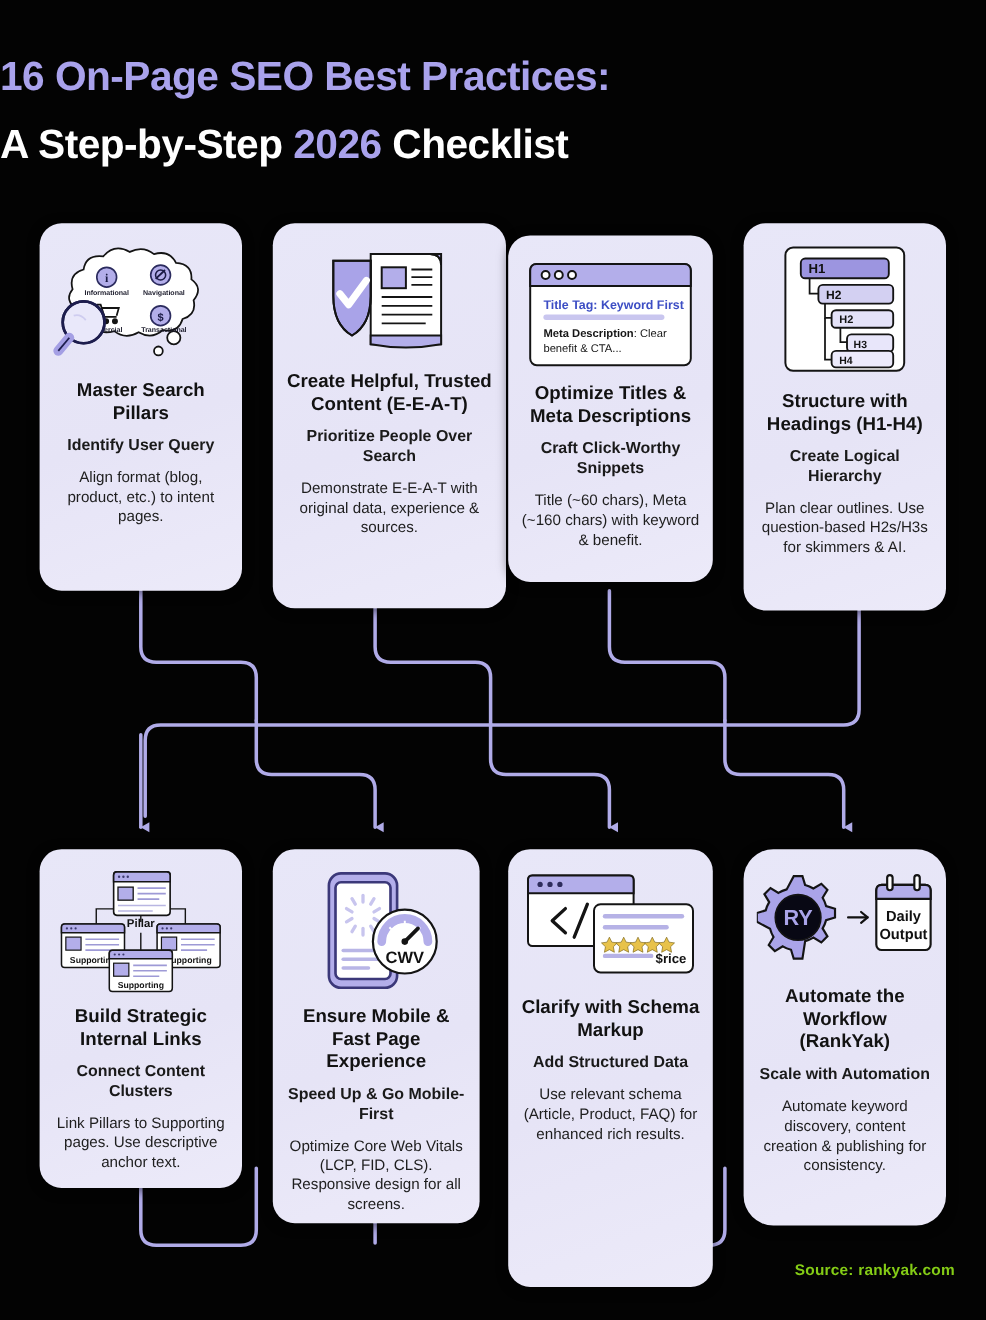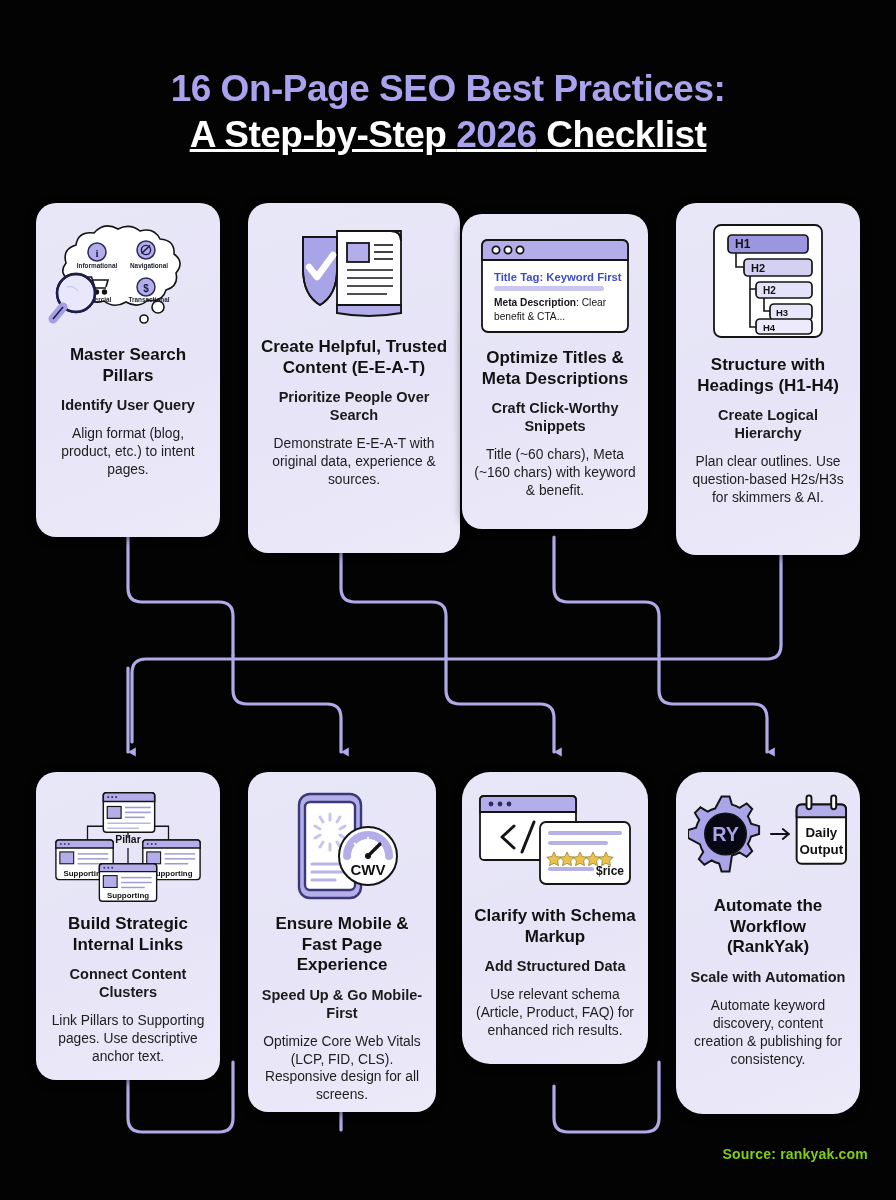--- a/index.html
+++ b/index.html
@@ -5,24 +5,24 @@
   * { margin:0; padding:0; box-sizing:border-box; }
   html,body { background:#030303; }
   body {
     width:896px; height:1200px; position:relative; overflow:hidden;
     font-family:"Liberation Sans","DejaVu Sans",sans-serif;
     color:#fff;
   }
   #stage { position:absolute; inset:0; }
 
   
-  .title-wrap { position:absolute; left:0; top:67px; width:896px; text-align:center; }
+  .title-wrap { position:absolute; left:0; top:48px; width:896px; text-align:left; }
   .title-line { font-weight:700; letter-spacing:-0.5px; line-height:1.18; }
   .title-line1 { font-size:37px; color:#a9a2ec; }
-  .title-line2 { font-size:37px; color:#ffffff; margin-top:2px;text-decoration:underline; }
+  .title-line2 { font-size:37px; color:#ffffff; margin-top:18px; }
   .title-line2 .accent { color:#a9a2ec; }
 
   
   #wires { position:absolute; left:0; top:0; width:896px; height:1200px; }
 
   
   .card {
     position:absolute;
     background:linear-gradient(160deg,#e8e7f8 0%,#e6e4f6 55%,#eceaf9 100%);
     border-radius:20px;
@@ -332,21 +332,21 @@
         <path d="M101,70 L113,58" stroke="#141414" stroke-width="3.4" stroke-linecap="round"></path>
         <circle cx="101" cy="70" r="3" fill="#141414"></circle>
         <text x="101" y="89" font-family="Liberation Sans,sans-serif" font-size="15" font-weight="700" fill="#111" text-anchor="middle">CWV</text>
       </svg>
     </div>
     <div class="c-title">Ensure Mobile &amp; Fast Page Experience</div>
     <div class="c-sub">Speed Up &amp; Go Mobile-First</div>
     <div class="c-body">Optimize Core Web Vitals (LCP, FID, CLS). Responsive design for all screens.</div>
   </div>
 
-  <div class="card" style="left:462px; top:772px; width:186px; height:292px;border-radius:28px;">
+  <div class="card" style="left:462px; top:772px; width:186px; height:398px;">
     <div class="art">
       <svg width="162" height="110" viewBox="0 0 162 110">
         <g stroke="#141414" stroke-width="1.8">
           <rect x="6" y="10" width="96" height="64" rx="4" fill="#ffffff"></rect>
           <path d="M6,14 q0,-4 4,-4 L98,10 q4,0 4,4 L102,26 L6,26 Z" fill="#b3aeea"></path>
         </g>
         <g fill="#2e2c5c">
             <circle cx="17" cy="18" r="2.4"></circle>
             <circle cx="26" cy="18" r="2.4"></circle>
             <circle cx="35" cy="18" r="2.4"></circle>

